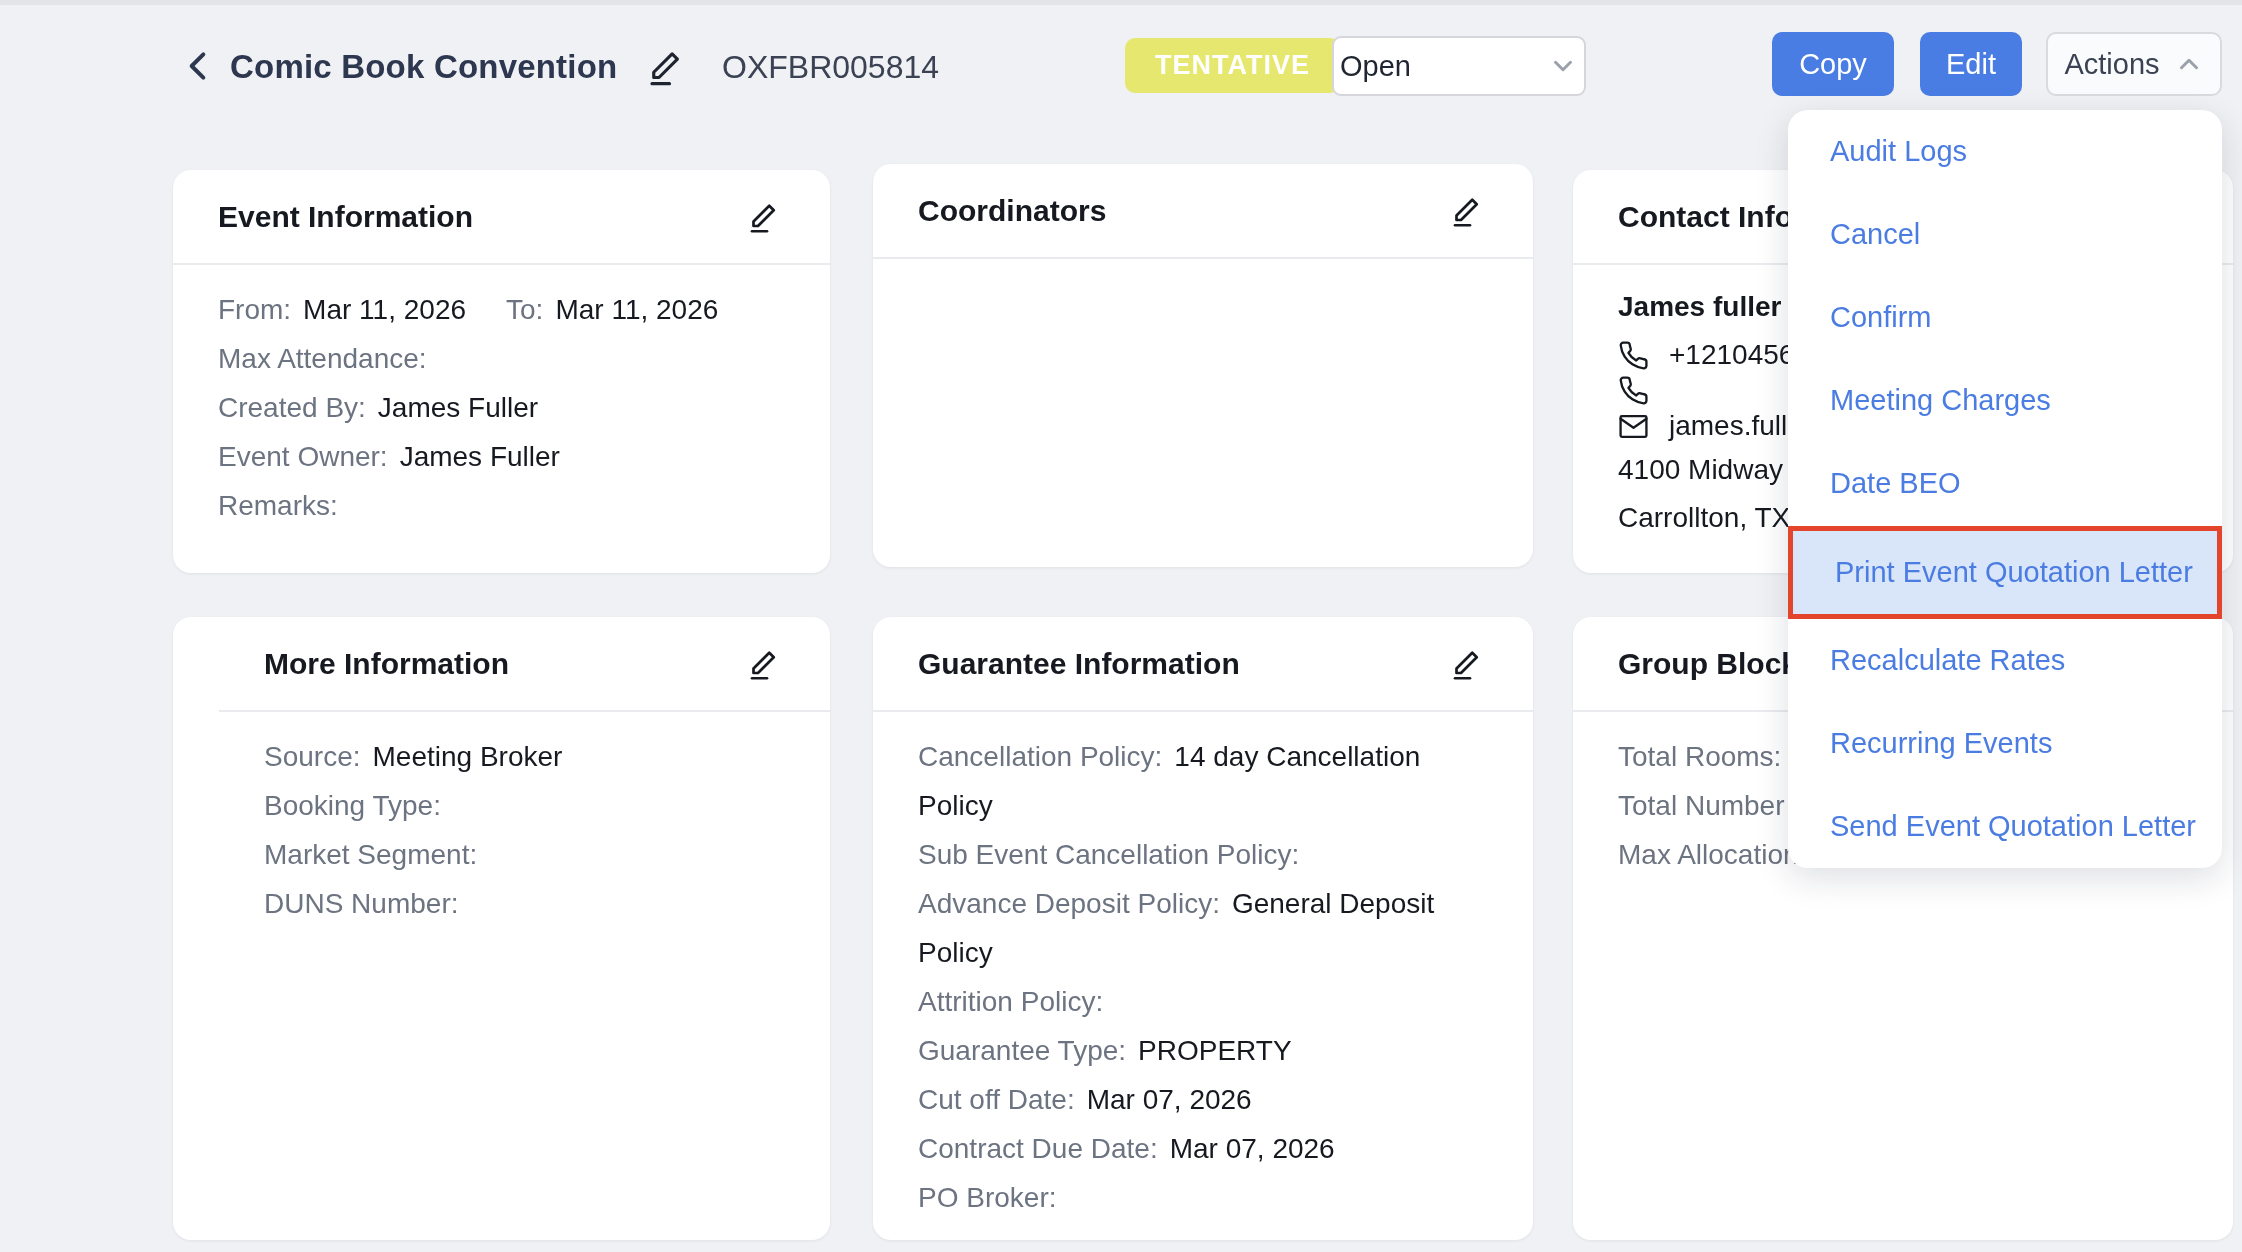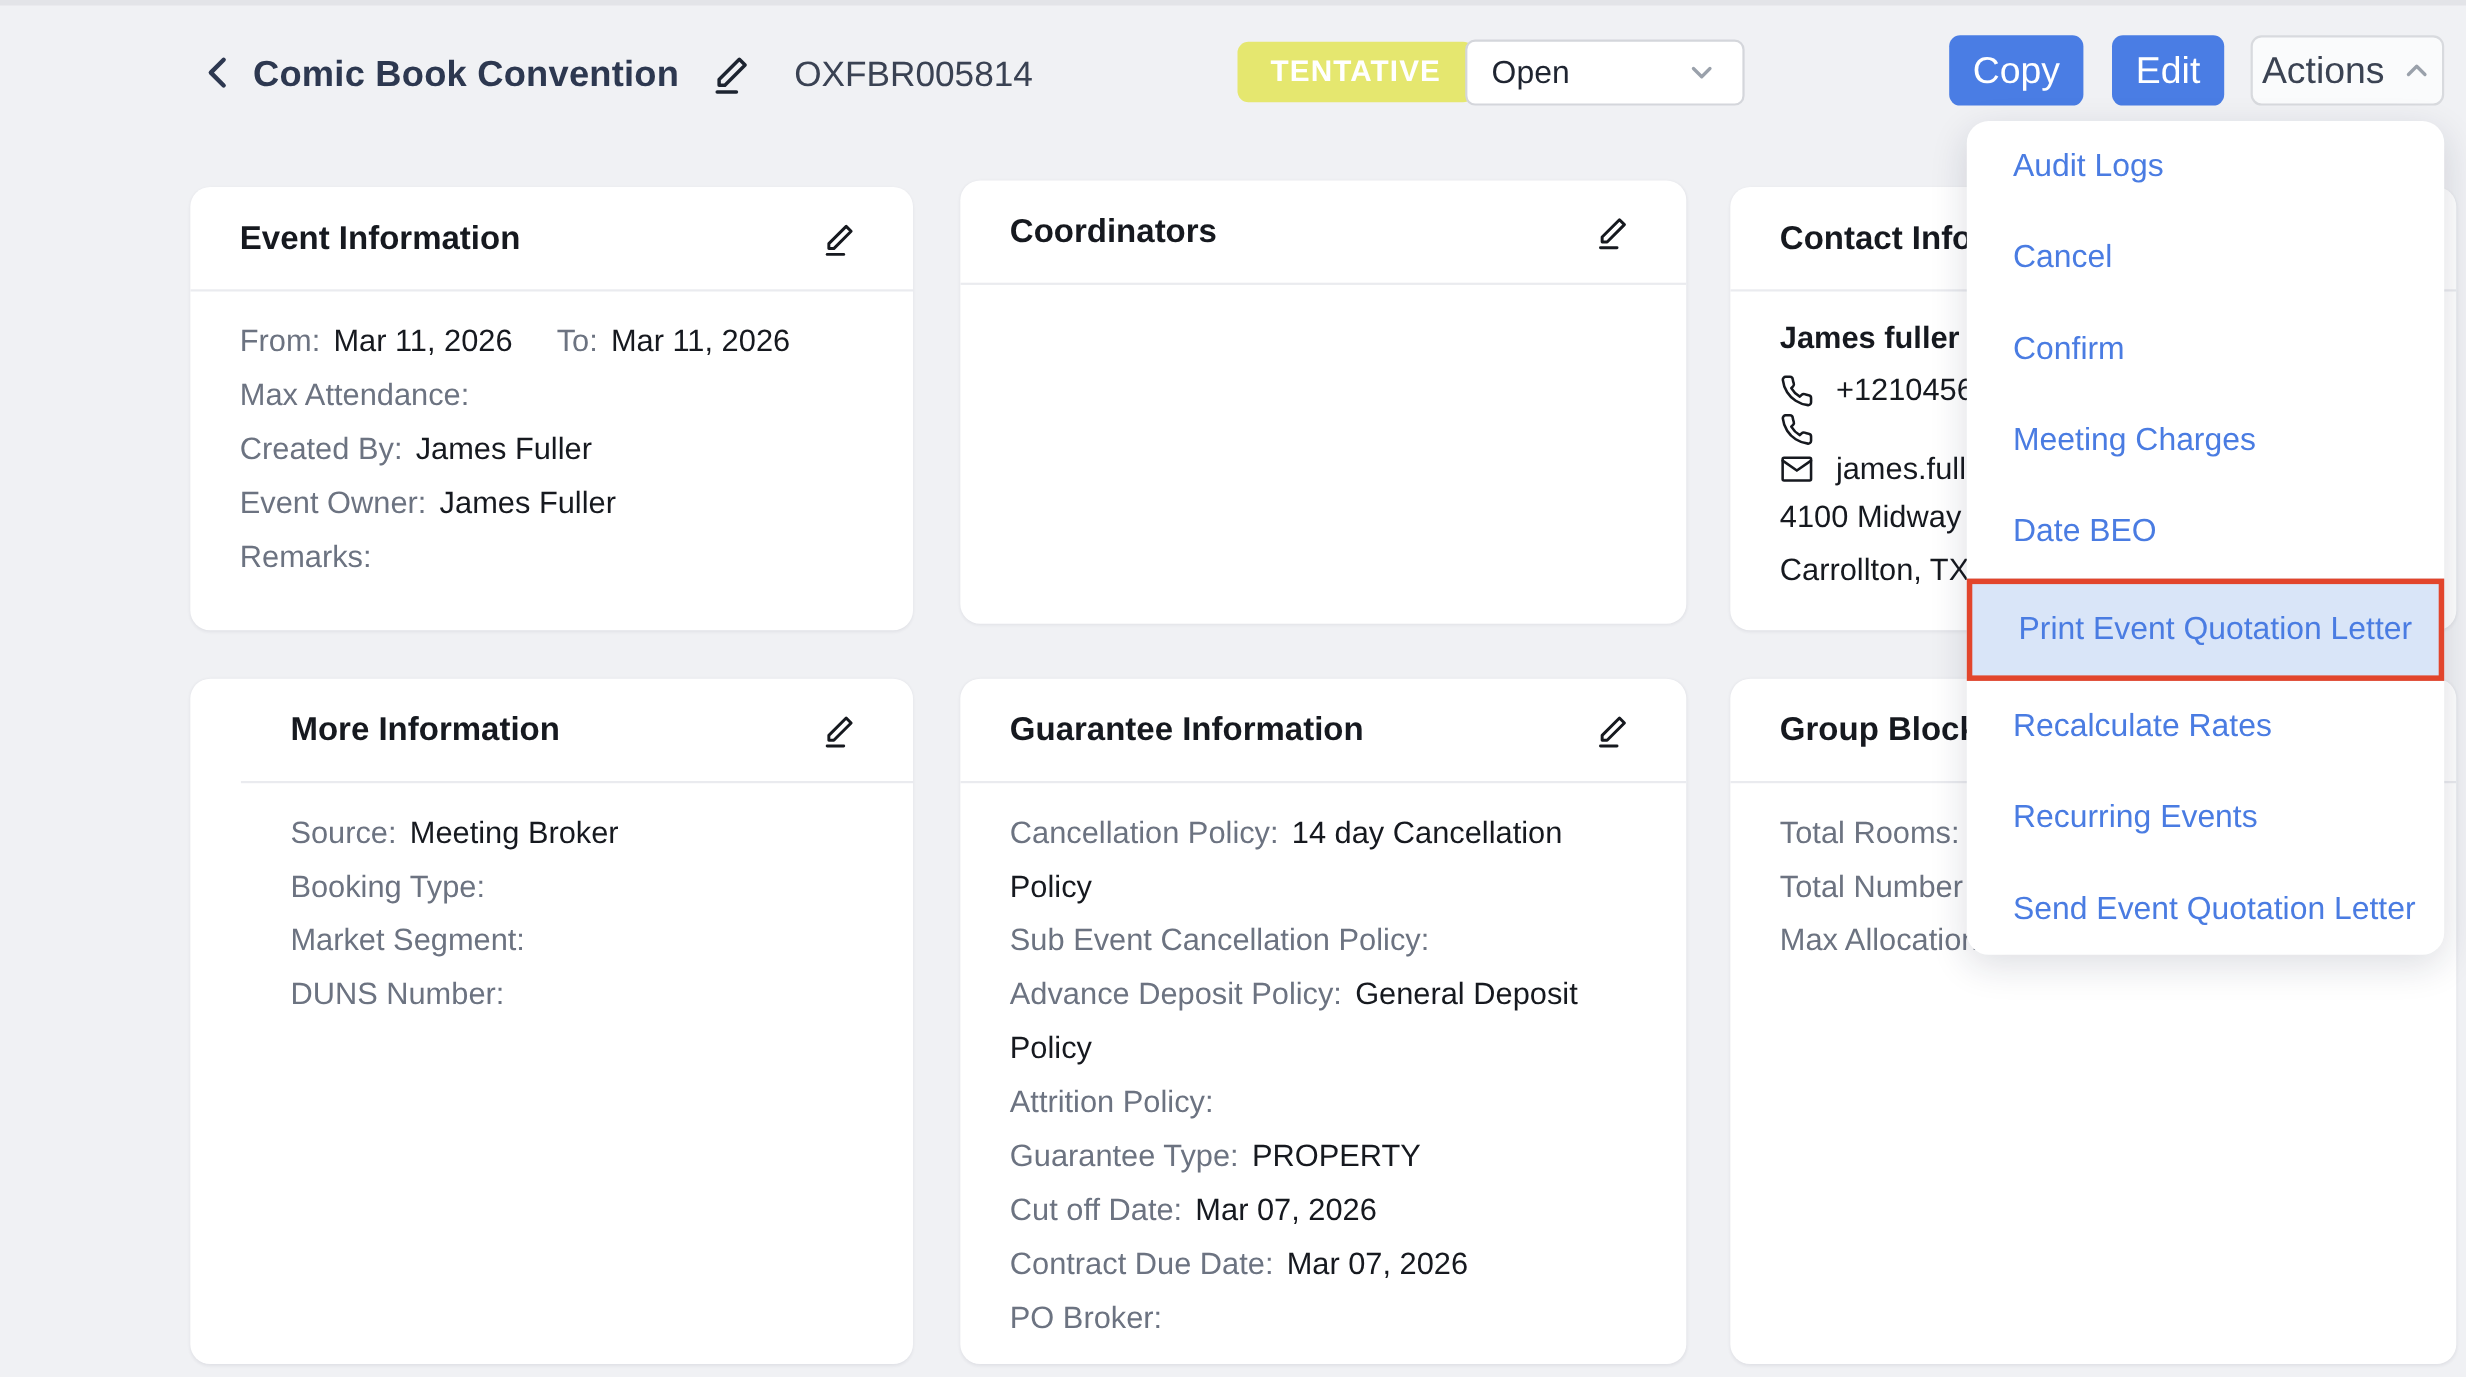--- a/index.html
+++ b/index.html
@@ -10,24 +10,24 @@
 
   
   .page-header { position:absolute; left:0; top:0; width:100%; height:130px; }
   .back-btn { position:absolute; left:180px; top:44px; width:40px; height:44px; cursor:pointer; color:#2d3850; }
   .page-title { position:absolute; left:230px; top:48px; font-size:33px; font-weight:bold; color:#2d3850; letter-spacing:.2px; }
   .title-edit { position:absolute; left:645px; top:46px; width:42px; height:42px; color:#1d2430; cursor:pointer; }
   .ref-number { position:absolute; left:722px; top:49px; font-size:32px; color:#3a4253; }
   .status-badge { position:absolute; left:1125px; top:38px; height:55px; padding:12px 30px; background:#e5e76f; color:#ffffff;
     font-size:27px; font-weight:bold; letter-spacing:1px; border-radius:10px; display:flex; align-items:center; }
   .status-select { position:absolute; left:1332px; top:36px; width:254px; height:60px; background:#ffffff; border:2px solid #d4d6db;
-    border-radius:9px; display:flex; align-items:center; padding:0 22px; cursor:pointer; }
+    border-radius:9px; display:flex; align-items:center; padding:0 6px; cursor:pointer; }
   .status-select .sel-text { font-size:29px; color:#1f2531; flex:1; }
   .chev { width:30px; height:30px; color:#9aa1ab; }
-  .btn { position:absolute; top:32px; height:64px; border:none; border-radius:10px; font-size:34px;
+  .btn { position:absolute; top:32px; height:64px; border:none; border-radius:10px; font-size:29px;
     font-family:"Liberation Sans", sans-serif; cursor:pointer; display:flex; align-items:center; justify-content:center; }
   .btn-blue { background:#4a7de4; color:#ffffff; }
   .btn-copy { left:1772px; width:122px; }
   .btn-edit { left:1920px; width:102px; }
   .btn-actions { left:2046px; width:176px; background:#fafbfc; border:2px solid #d8dade; color:#3b4353; gap:14px; }
 
   
   .card { position:absolute; background:#ffffff; border-radius:18px; box-shadow:0 1px 3px rgba(25,35,60,.07); overflow:hidden; }
   .card-h { position:relative; height:93px; }
   .card-title { position:absolute; left:45px; top:50%; transform:translateY(-50%); font-size:30px; font-weight:bold; color:#16191f; white-space:nowrap; }

